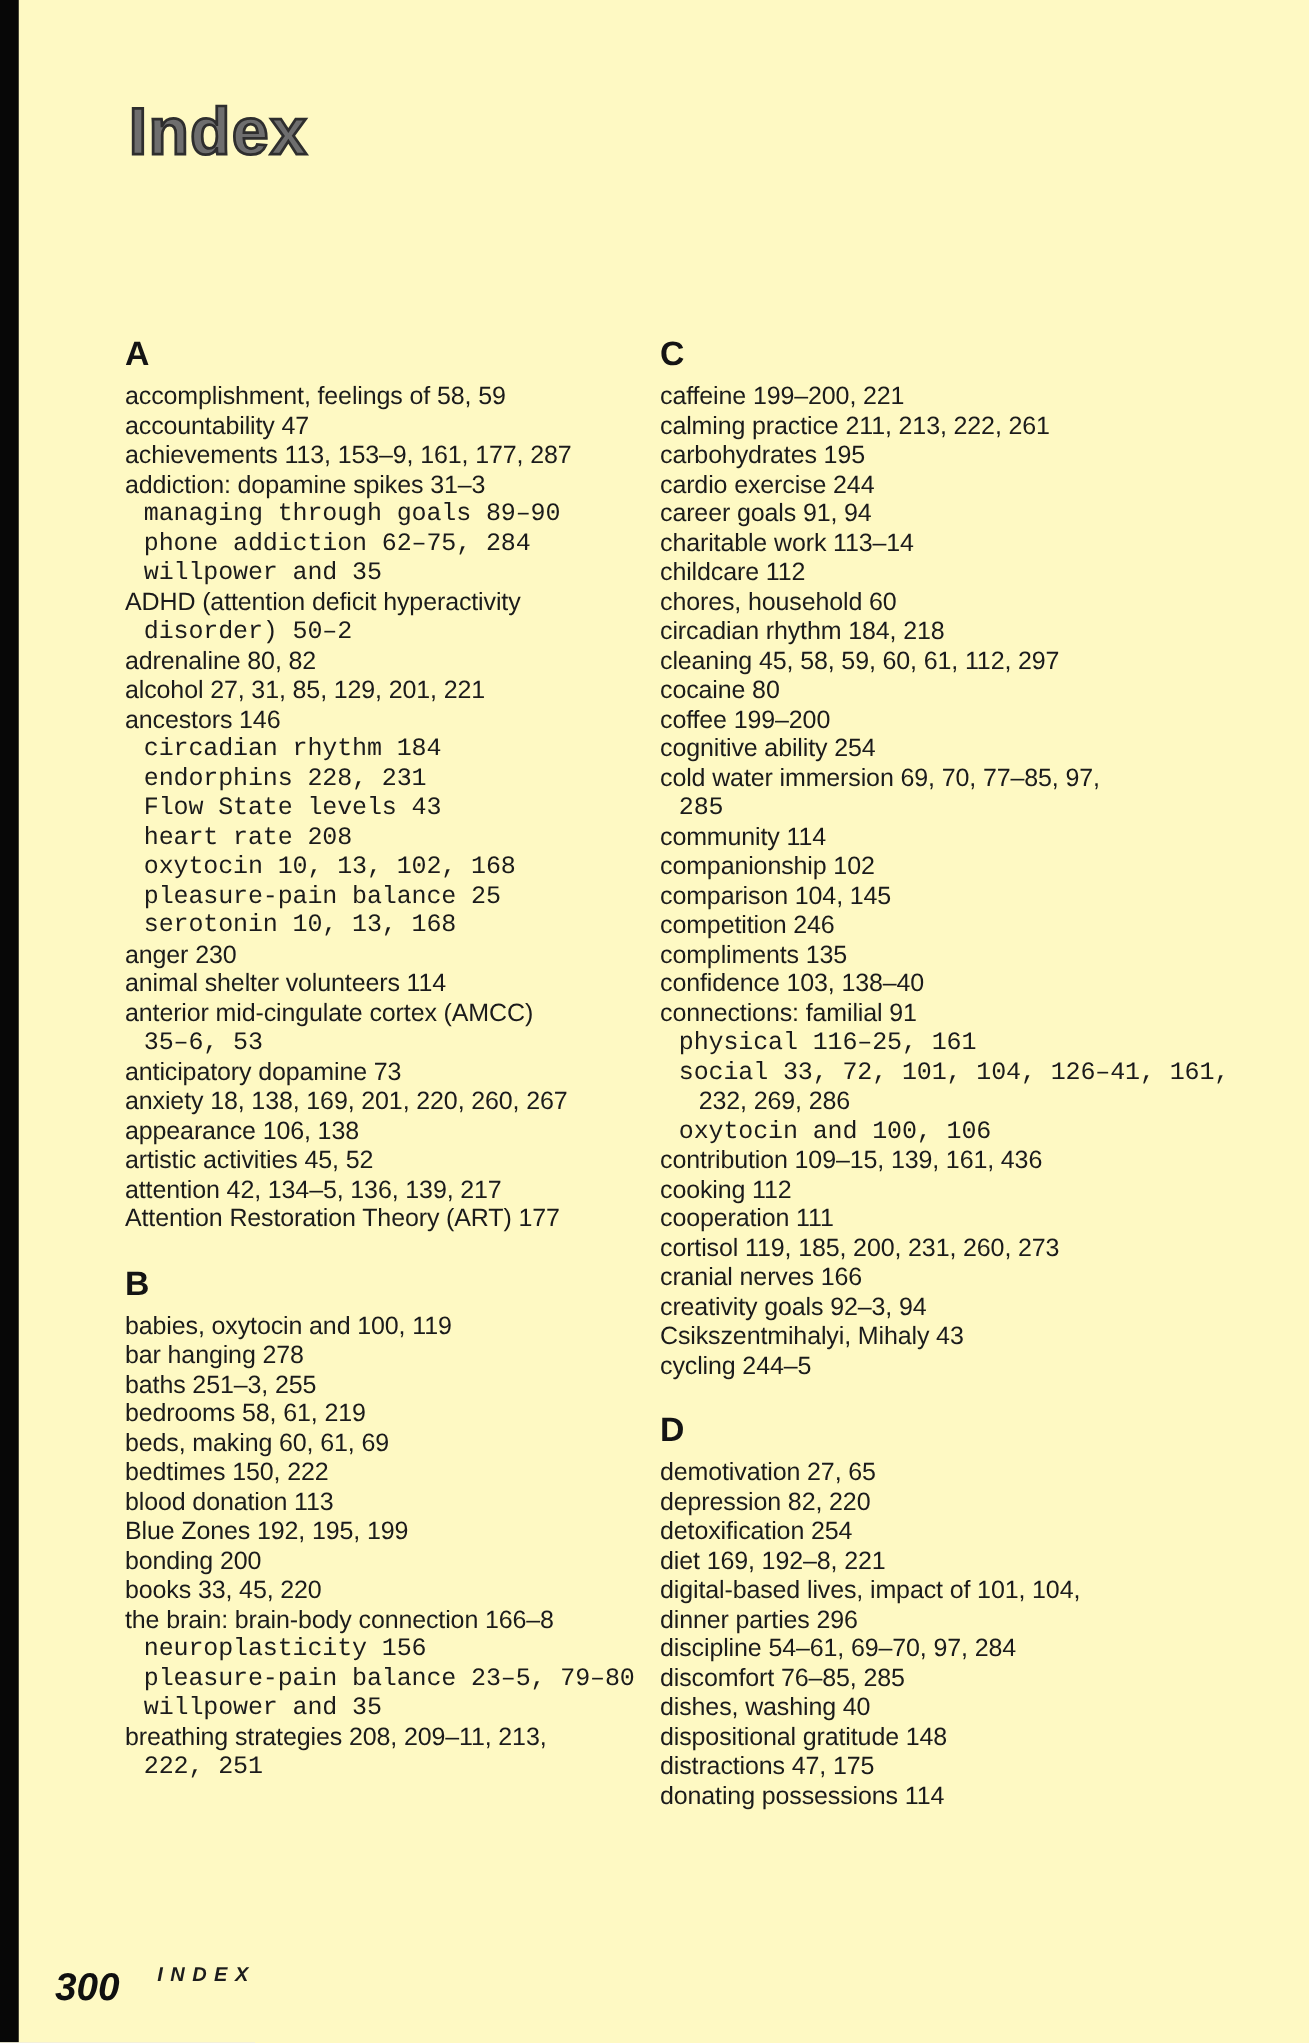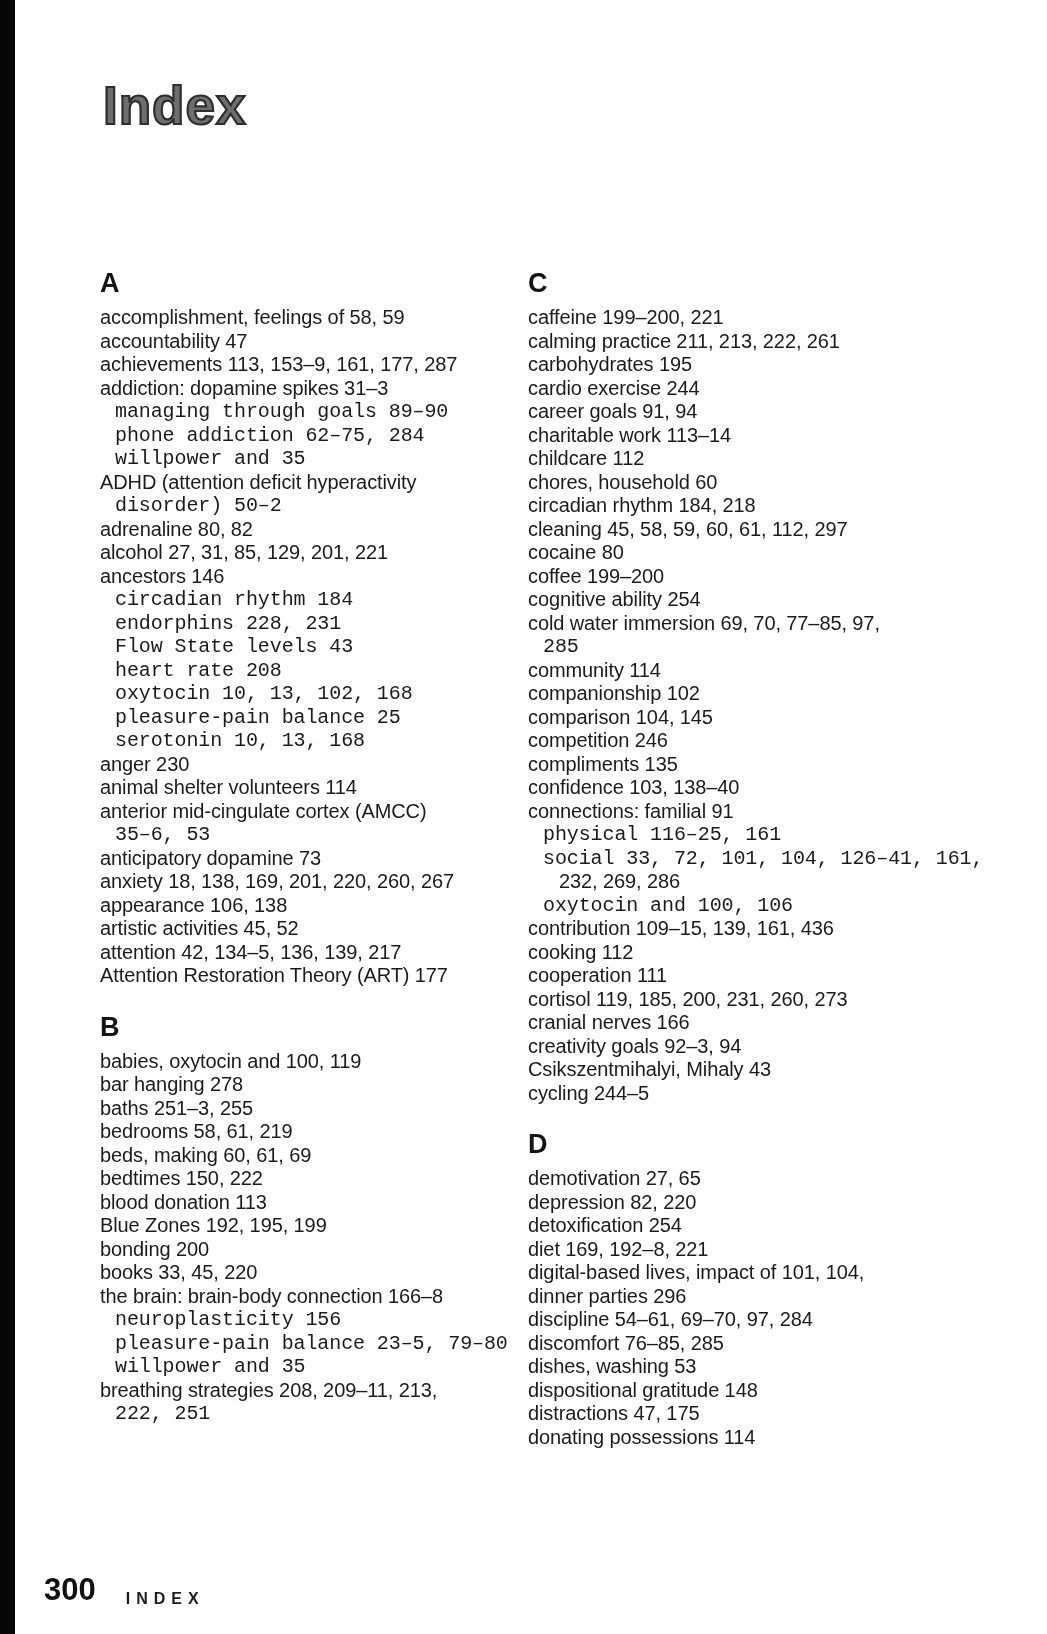--- a/index.html
+++ b/index.html
@@ -1,21 +1,21 @@
 <!DOCTYPE html>
 <html><head>
 <meta charset="utf-8">
 <style>
   * { margin: 0; padding: 0; box-sizing: border-box; }
   html, body { background: #e9e9e9; }
   .page {
     position: relative;
     width: 1047px;
     height: 1634px;
-    background: #ffffff;
+    background: #fef9c3;
     overflow: hidden;
     font-family: "Liberation Sans", sans-serif;
     color: #1b1b1b;
   }
   .edge-strip {
     position: absolute;
     left: 0; top: 0;
     width: 15px; height: 100%;
     background: #070707;
   }
@@ -52,21 +52,22 @@
     white-space: nowrap;
     color: #1b1b1b;
   }
   .entry.i1 { padding-left: 15px; font-family: Liberation Mono, monospace; }
   .entry.i2 { padding-left: 31px; }
   .footer {
     position: absolute;
     left: 44px;
     top: 1572px;
     display: flex;
-    align-items: flex-end;
+    align-items: flex-start;
+    font-style: italic;
   }
   .pagenum {
     font-size: 31px;
     font-weight: 700;
     color: #101010;
   }
   .running-head {
     font-size: 16px;
     font-weight: 700;
     letter-spacing: 6px;
@@ -176,21 +177,21 @@
       <section class="letter-block">
         <h2 class="letter">D</h2>
         <div class="entry i0">demotivation 27, 65</div>
         <div class="entry i0">depression 82, 220</div>
         <div class="entry i0">detoxification 254</div>
         <div class="entry i0">diet 169, 192–8, 221</div>
         <div class="entry i0">digital-based lives, impact of 101, 104,</div>
         <div class="entry i0">dinner parties 296</div>
         <div class="entry i0">discipline 54–61, 69–70, 97, 284</div>
         <div class="entry i0">discomfort 76–85, 285</div>
-        <div class="entry i0">dishes, washing 53</div>
+        <div class="entry i0">dishes, washing 40</div>
         <div class="entry i0">dispositional gratitude 148</div>
         <div class="entry i0">distractions 47, 175</div>
         <div class="entry i0">donating possessions 114</div>
       </section>
     </div>
 
   <div class="footer">
     <span class="pagenum">300</span>
     <span class="running-head">INDEX</span>
   </div>

